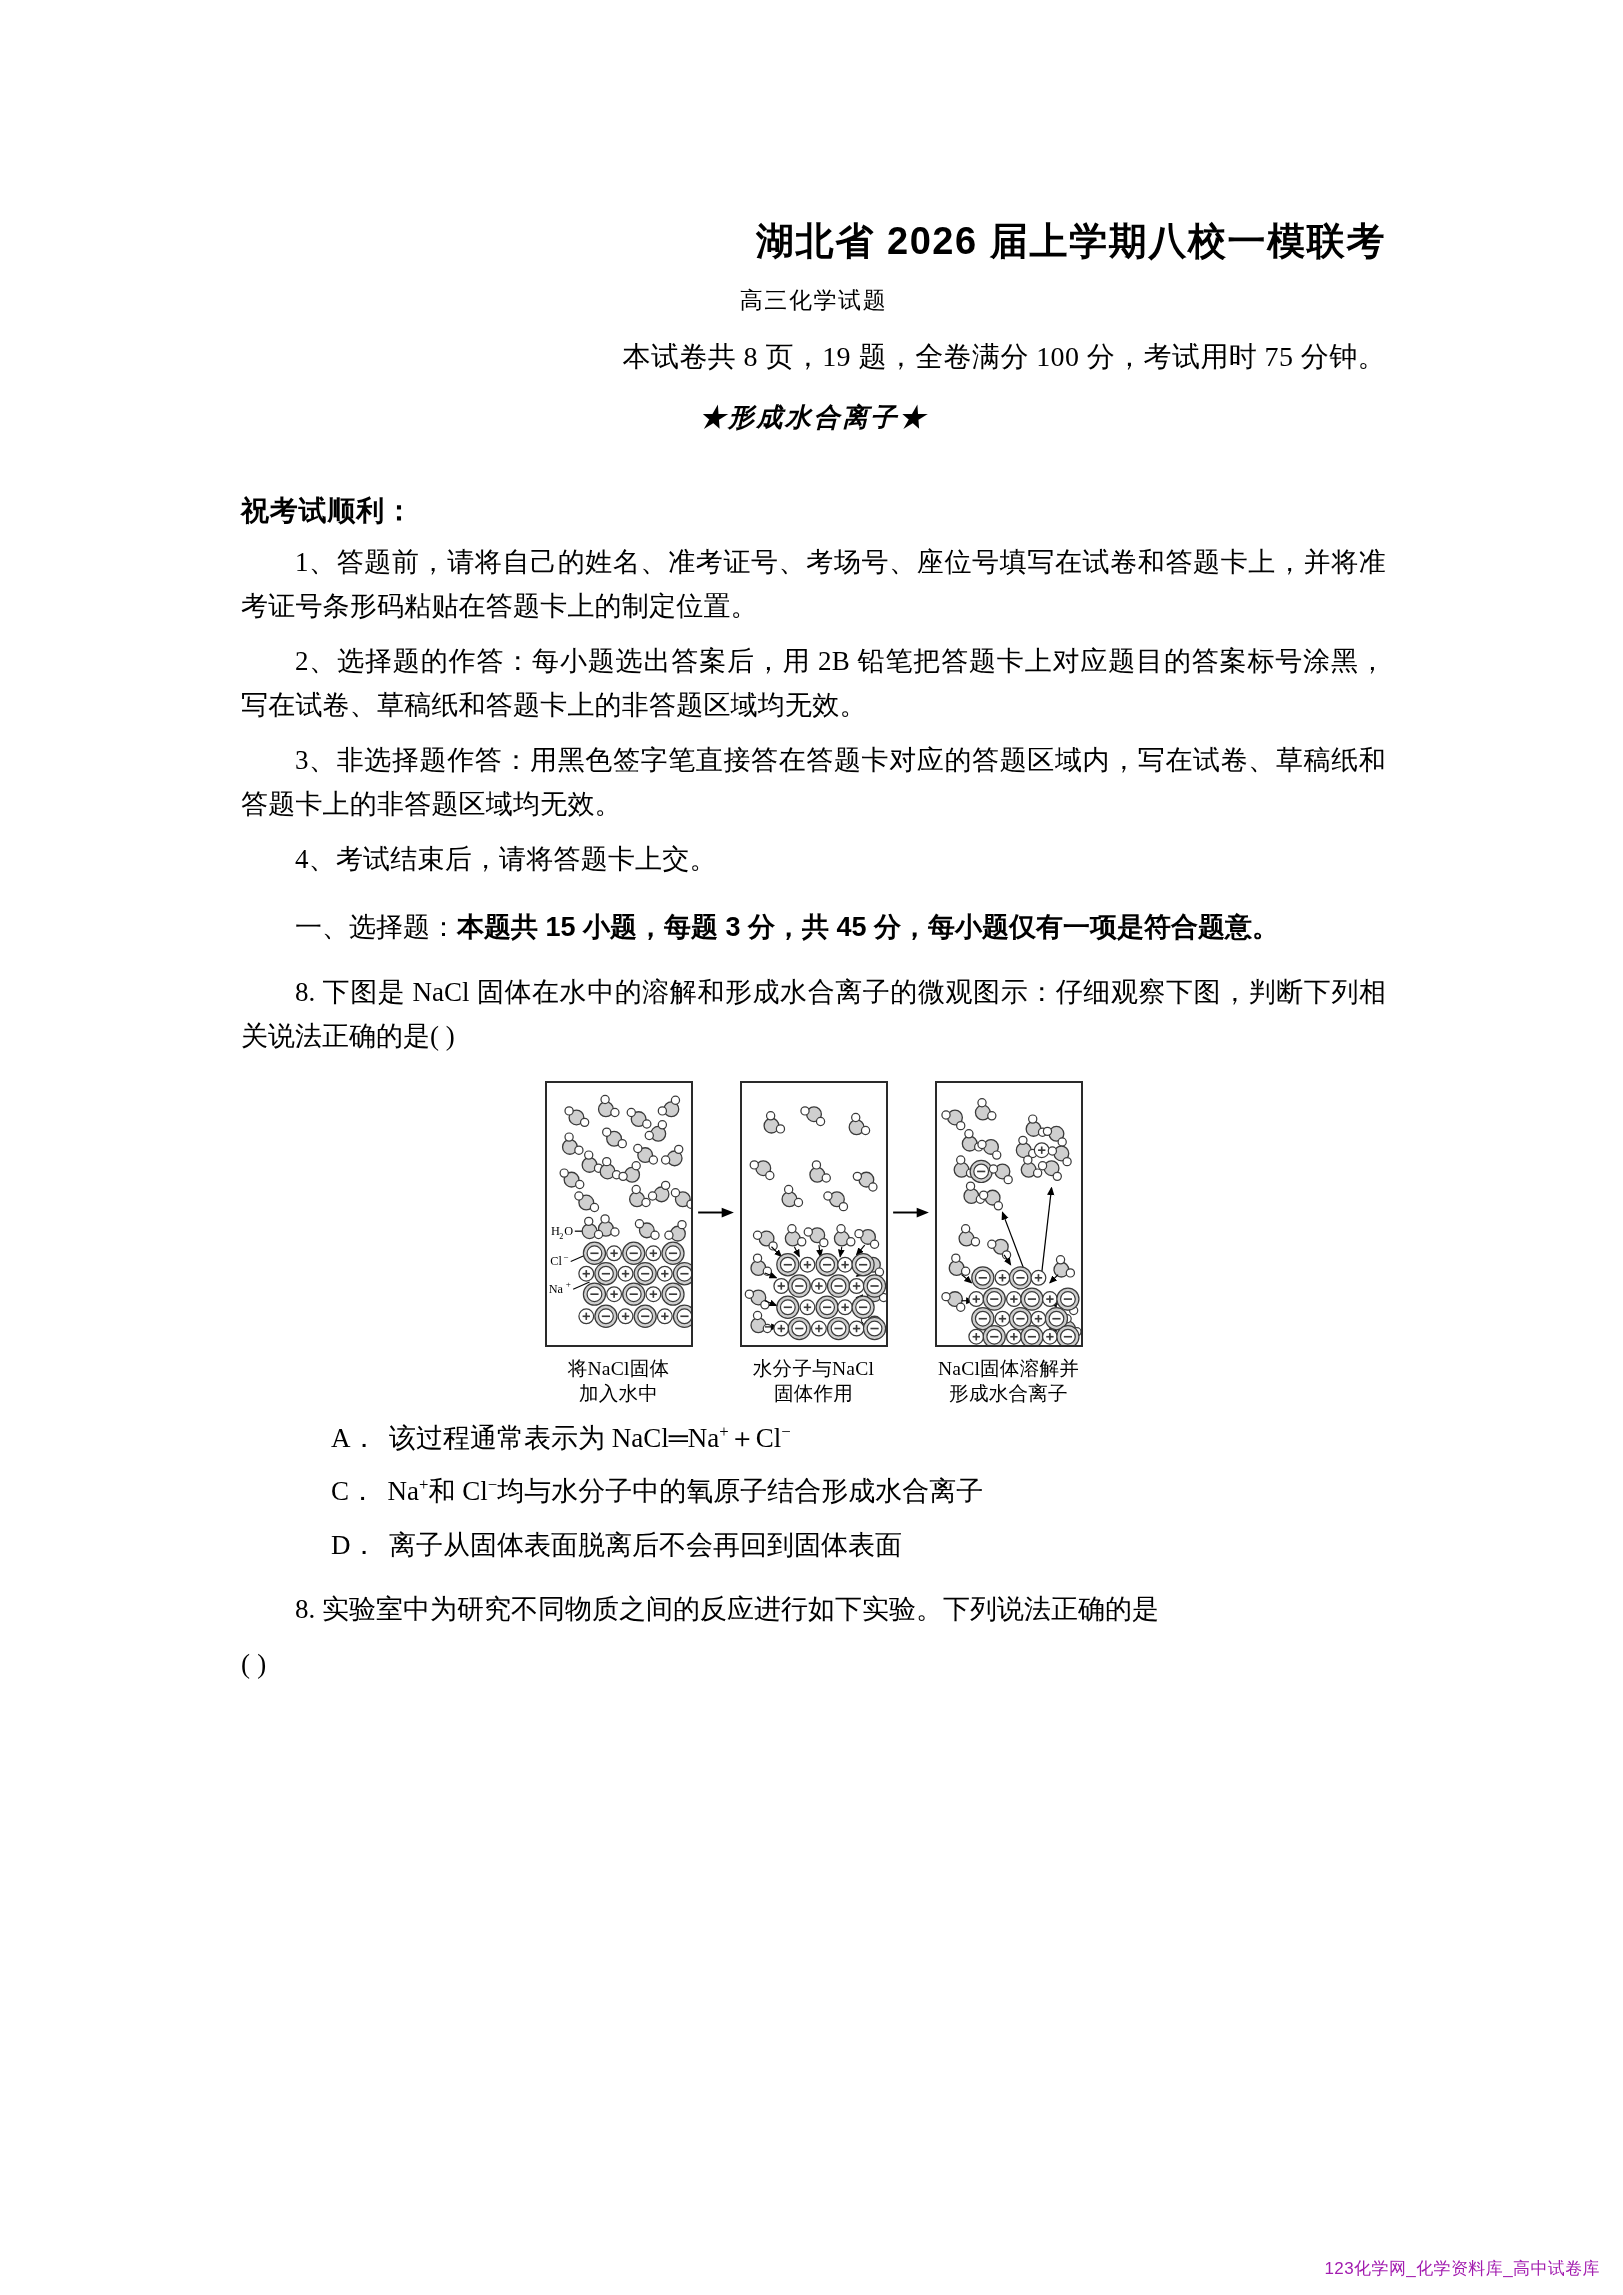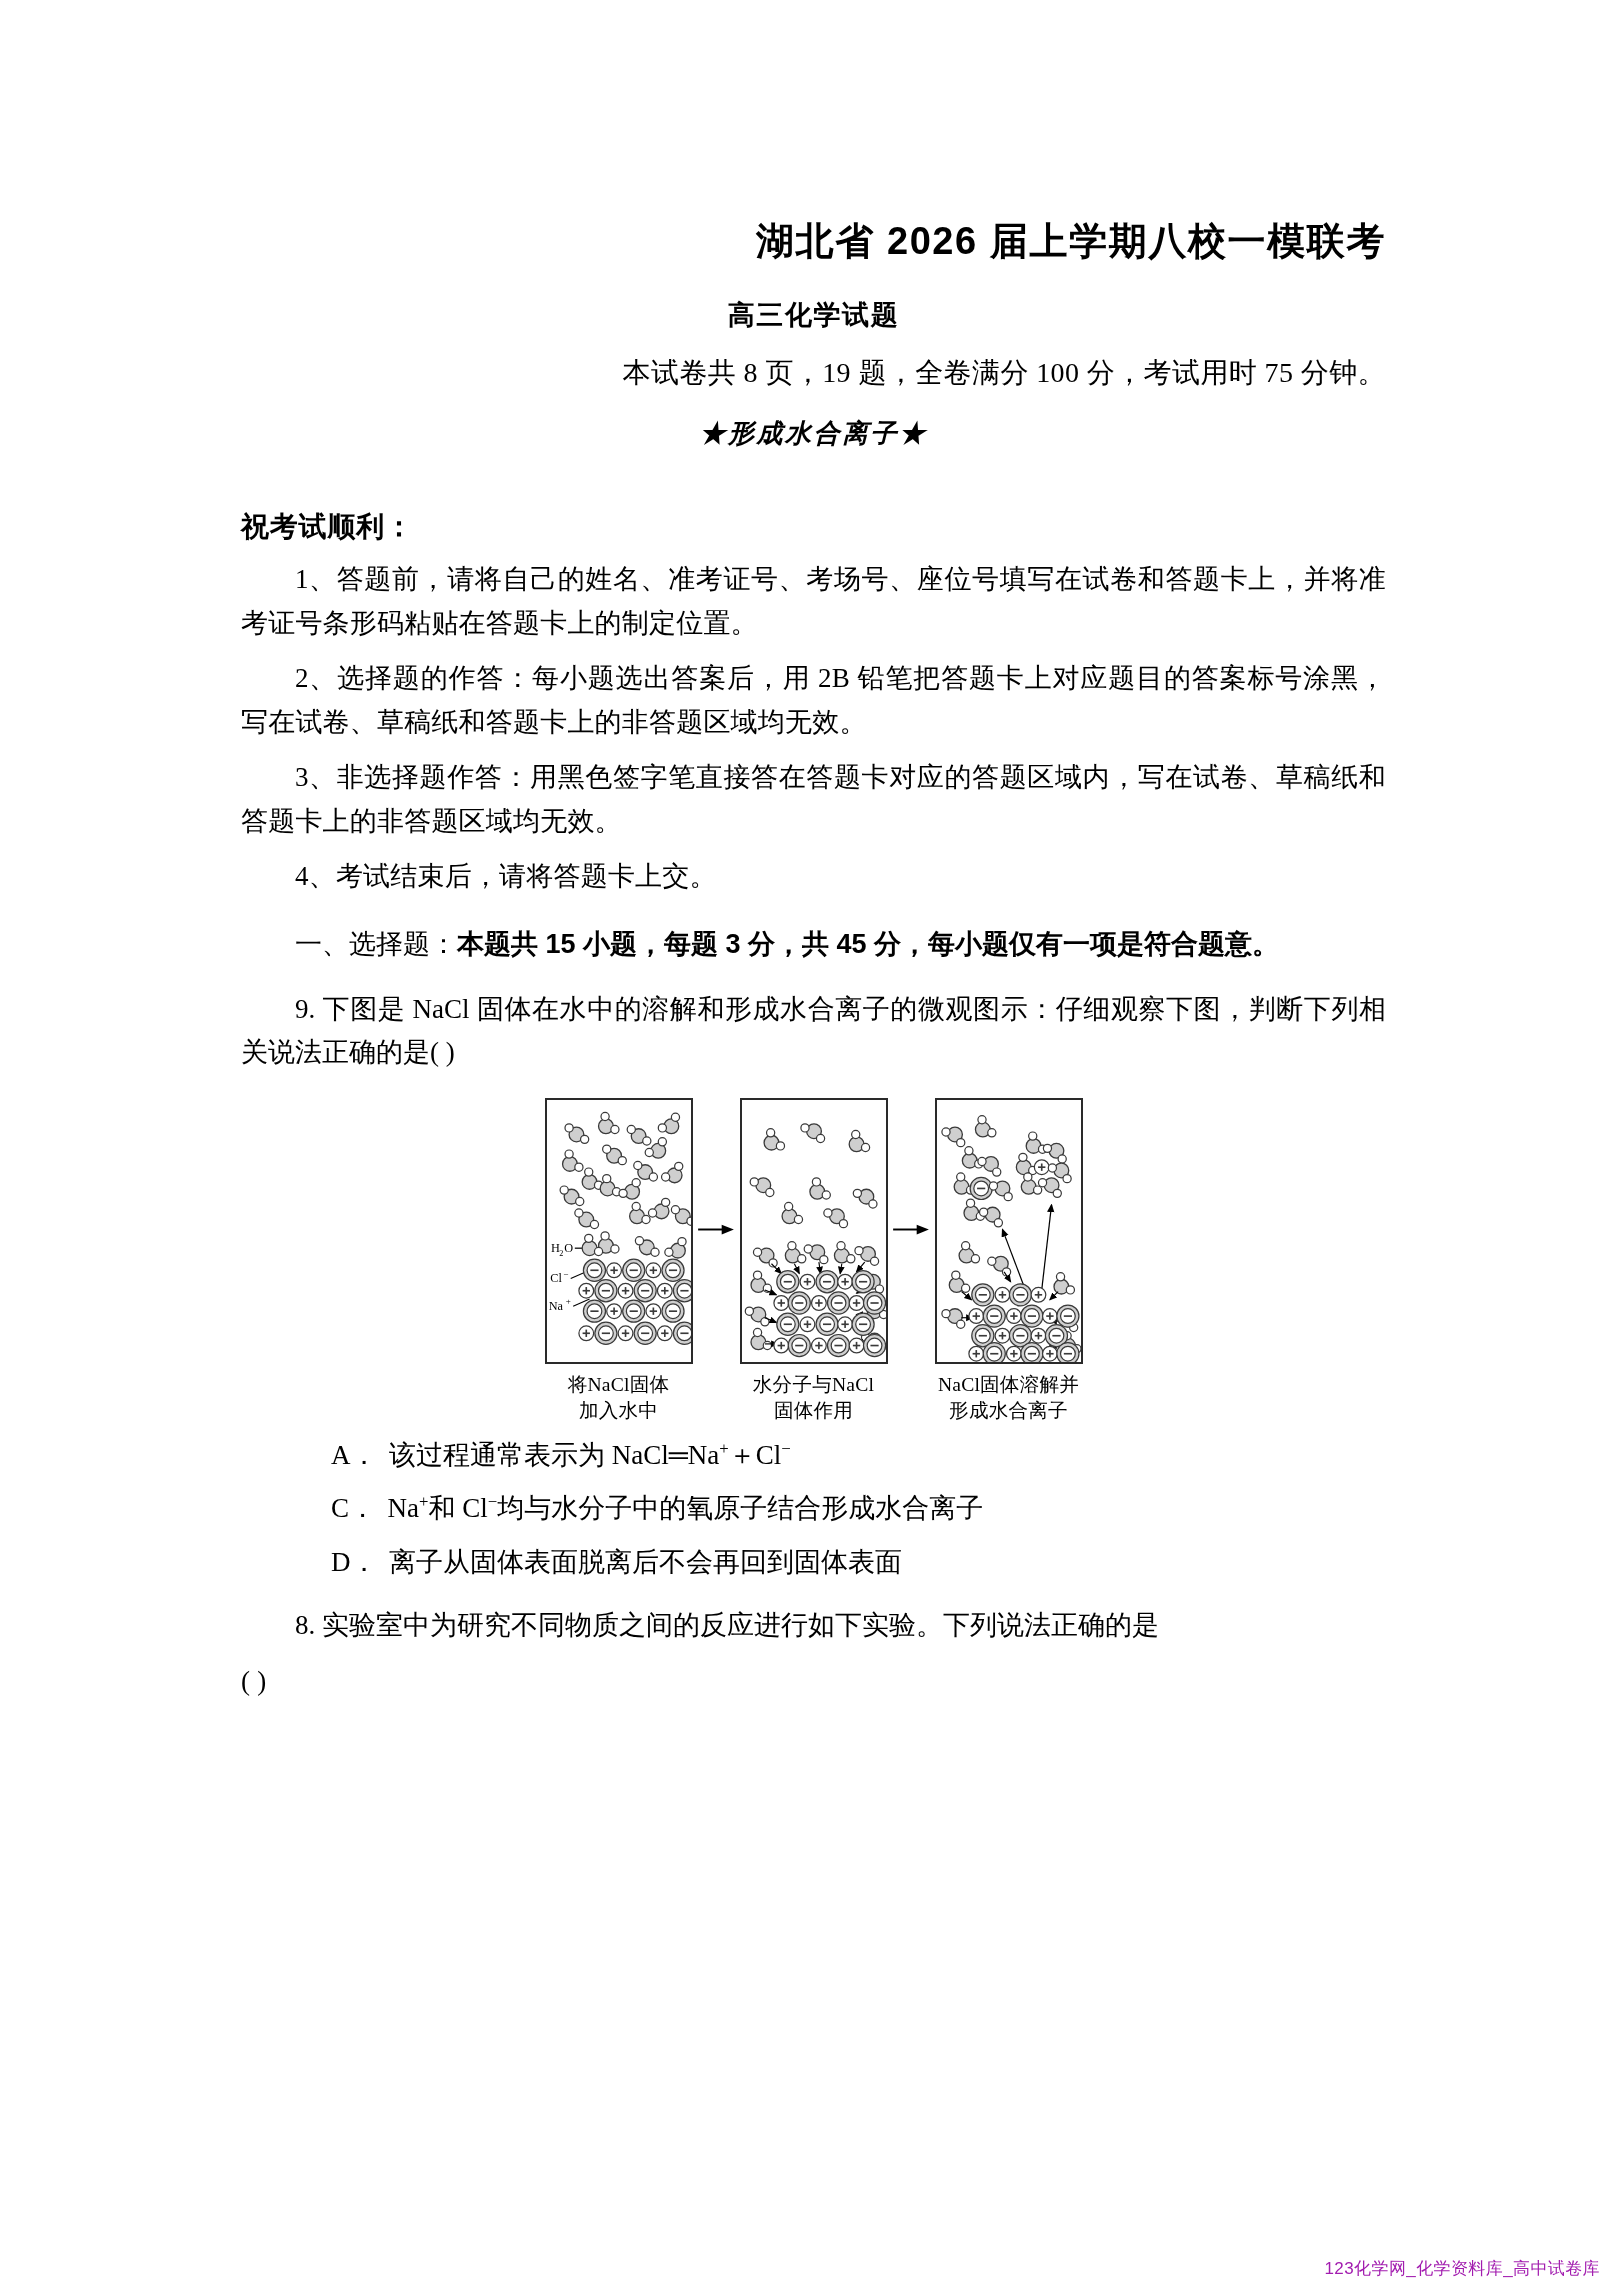--- a/index.html
+++ b/index.html
@@ -35,24 +35,24 @@
     font-family: "Liberation Sans", "DejaVu Sans", sans-serif;
     font-weight: bold;
     font-size: 38px;
     letter-spacing: 1.6px;
     margin-top: 219px;
     line-height: 1.2;
   }
   .doc-subtitle {
     text-align: center;
     font-family: "Liberation Sans", "DejaVu Sans", sans-serif;
-    font-weight: bold;
-    font-size: 27px;
+    font-weight: normal;
+    font-size: 23px;
     letter-spacing: 1.6px;
-    margin-top: 34px;
+    margin-top: 22px;
     line-height: 1.2;
   }
   .doc-info {
     text-align: right;
     font-size: 28px;
     margin-top: 24.5px;
     line-height: 1.3;
     letter-spacing: 0.4px;
   }
   .doc-wish {
@@ -175,21 +175,21 @@
     <div class="doc-wish">★形成水合离子★</div>
 
     <div class="notice-head">祝考试顺利：</div>
     <div class="para">1、答题前，请将自己的姓名、准考证号、考场号、座位号填写在试卷和答题卡上，并将准考证号条形码粘贴在答题卡上的制定位置。</div>
     <div class="para">2、选择题的作答：每小题选出答案后，用 2B 铅笔把答题卡上对应题目的答案标号涂黑，写在试卷、草稿纸和答题卡上的非答题区域均无效。</div>
     <div class="para">3、非选择题作答：用黑色签字笔直接答在答题卡对应的答题区域内，写在试卷、草稿纸和答题卡上的非答题区域均无效。</div>
     <div class="para">4、考试结束后，请将答题卡上交。</div>
 
     <div class="sec-head"><span>一、选择题：</span><span class="bold-sans">本题共 15 小题，每题 3 分，共 45 分，每小题仅有一项是符合题意。</span></div>
 
-    <div class="q-text">9. 下图是 NaCl 固体在水中的溶解和形成水合离子的微观图示：仔细观察下图，判断下列相关说法正确的是(        )</div>
+    <div class="q-text">8. 下图是 NaCl 固体在水中的溶解和形成水合离子的微观图示：仔细观察下图，判断下列相关说法正确的是(        )</div>
 
     <div class="figure">
 
       <div class="fig-col">
         <div class="panel">
           <svg width="144" height="262" viewBox="0 0 176 320" xmlns="http://www.w3.org/2000/svg">
             <defs>
               <g id="w1">
                 <circle cx="0" cy="0" r="9" fill="#cfcfcf" stroke="#3a3a3a" stroke-width="1.6"></circle>
                 <circle cx="-9" cy="-8" r="5" fill="#fff" stroke="#3a3a3a" stroke-width="1.5"></circle>

